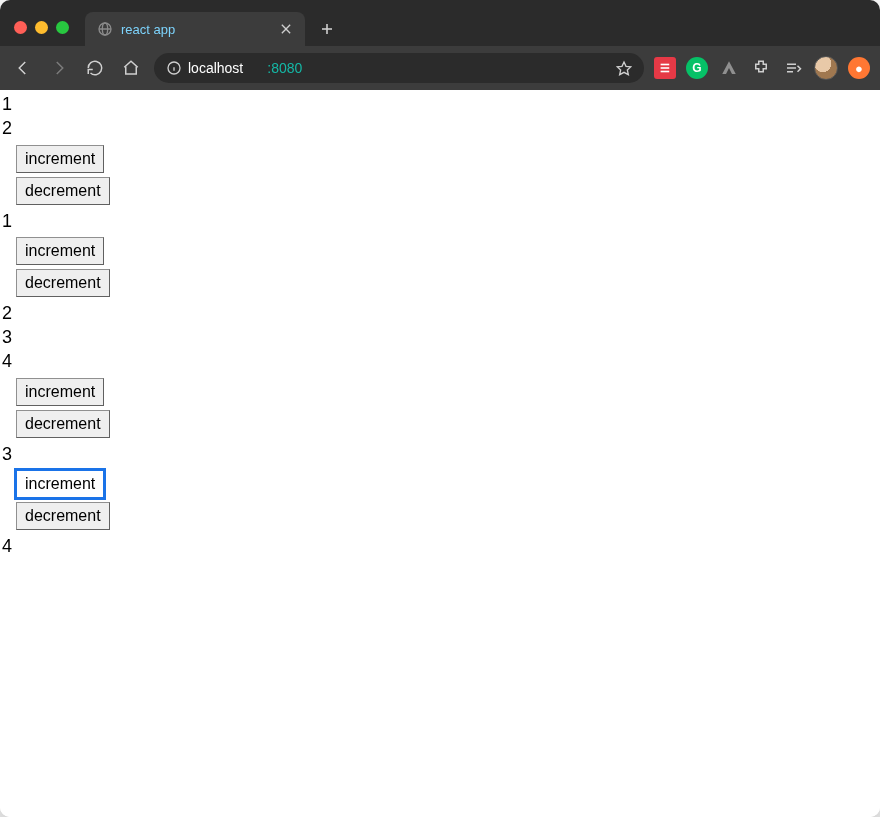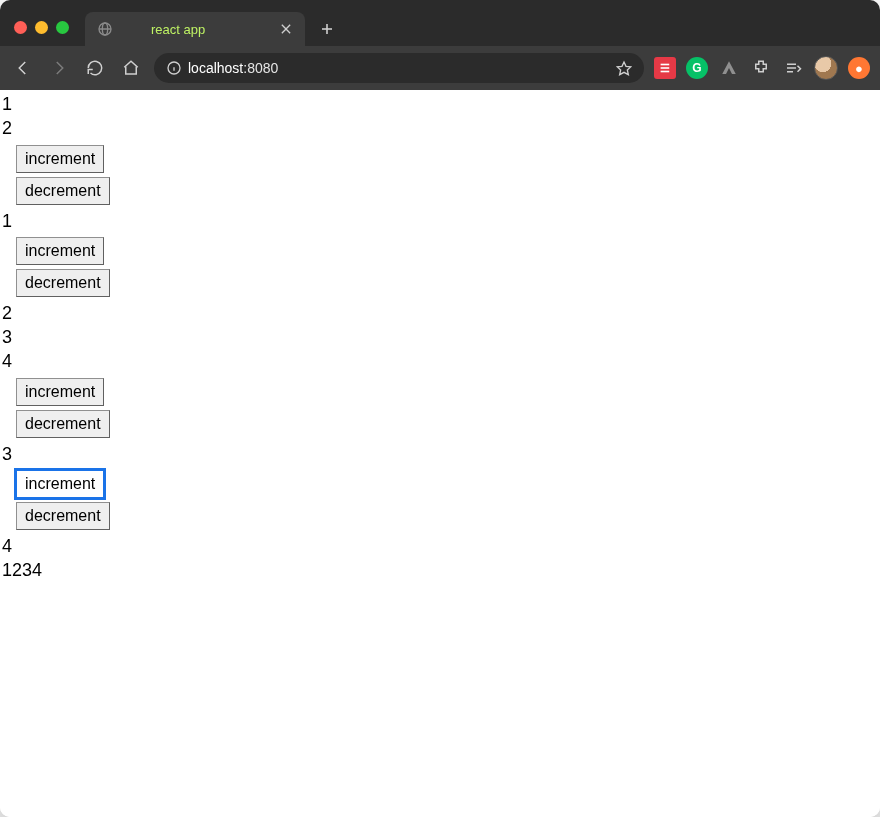--- a/index.html
+++ b/index.html
@@ -48,21 +48,21 @@
       border-radius: 8px 8px 0 0;
       padding: 8px 12px;
       font-size: 13px;
       min-width: 220px;
       height: 34px;
       gap: 8px;
     }
     .tab .favicon {
       width: 16px; height: 16px; flex: 0 0 16px;
     }
-    .tab .tab-title { flex: 1; color: #bef264; margin-left: 30px; }
+    .tab .tab-title { flex: 1; color: #7dd3fc; }
     .tab .tab-close {
       width: 14px; height: 14px; color: #cfcfcf; cursor: pointer;
       display: flex; align-items: center; justify-content: center;
     }
     .new-tab-btn {
       width: 28px; height: 28px;
       display: flex; align-items: center; justify-content: center;
       color: #cfcfcf;
       margin-left: 8px;
       margin-bottom: 3px;
@@ -93,21 +93,21 @@
       display: flex;
       align-items: center;
       padding: 0 12px;
       gap: 6px;
     }
     .omnibox .info {
       width: 16px; height: 16px; color: #cfcfcf; flex: 0 0 16px;
     }
     .url { font-size: 14px; display: flex; align-items: baseline; }
     .url-host { color: #fff; font-weight: 500; }
-    .url-port { color: #e5e5e5; }
+    .url-port { color: #14b8a6; padding-left: 24px; }
     .omnibox .star {
       margin-left: auto;
       color: #cfcfcf;
       width: 16px; height: 16px;
       cursor: pointer;
     }
     .ext-icons {
       display: flex;
       align-items: center;
       gap: 10px;
@@ -269,16 +269,15 @@
       <button class="app-btn">decrement</button>
       <span class="line">2</span>
       <span class="line">3</span>
       <span class="line">4</span>
       <button class="app-btn">increment</button>
       <button class="app-btn">decrement</button>
       <span class="line">3</span>
       <button class="app-btn focused">increment</button>
       <button class="app-btn">decrement</button>
       <span class="line">4</span>
-      <span class="line">1234</span>
     </div>
 
 </div>
 
 </body></html>

